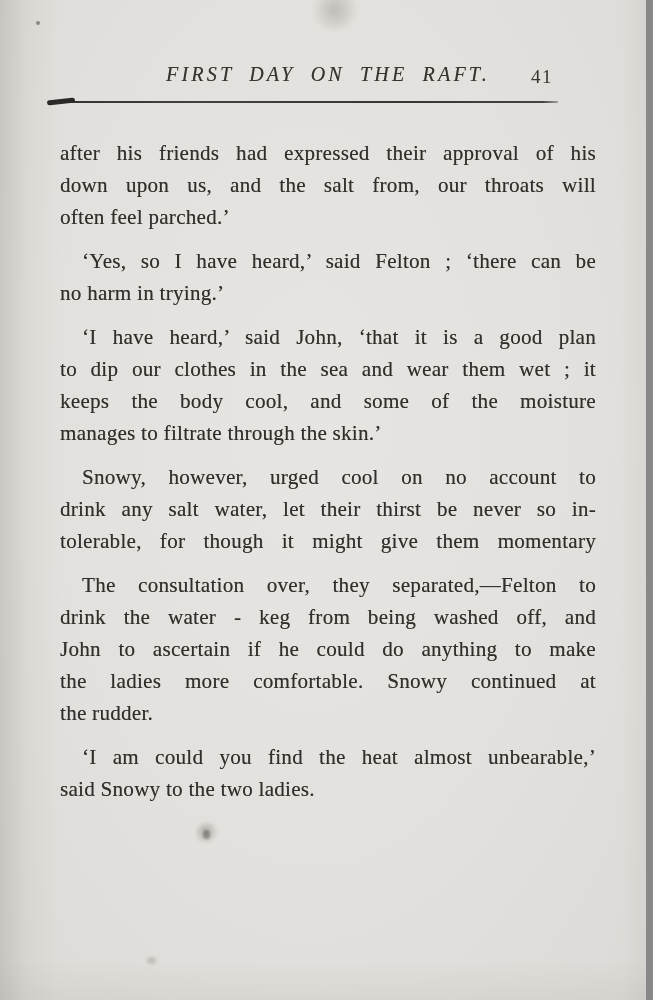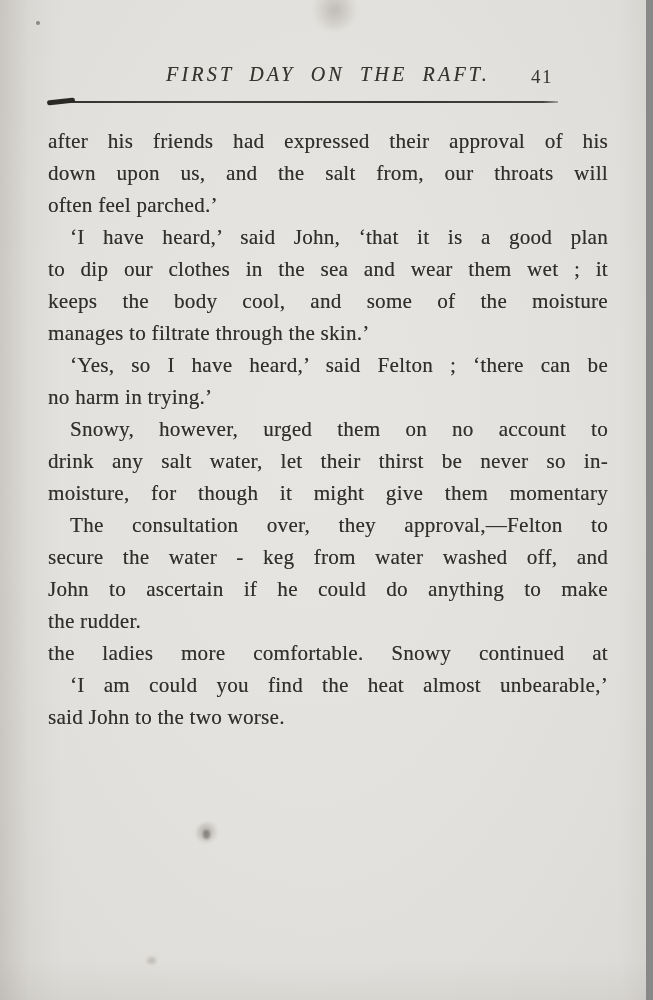--- a/index.html
+++ b/index.html
@@ -59,21 +59,21 @@
 
   
   .body-text {
     position: absolute;
     top: 125px; left: 48px; width: 560px;
     font-size: 21px;
     letter-spacing: 0.3px;
     color: #312f2b;
     text-shadow: 0.2px 0.2px 0.3px rgba(49,47,43,0.55);
   }
-  .para { margin: 0; }
+  .para { margin: 12px; }
   .tline {
     height: 32px;
     line-height: 32px;
     overflow: hidden;
     text-align: justify;
     text-align-last: justify;
   }
   .tline::after {
     content: "";
     display: inline-block;
@@ -130,44 +130,44 @@
 
   <div class="rule"></div>
 
   <div class="body-text">
       <div class="para">
         <div class="tline">after his friends had expressed their approval of his</div>
         <div class="tline">down upon us, and the salt from, our throats will</div>
         <div class="tline last">often feel parched.’</div>
       </div>
       <div class="para">
+        <div class="tline indent">‘Yes, so I have heard,’ said Felton ; ‘there can be</div>
+        <div class="tline last">no harm in trying.’</div>
+      </div>
+      <div class="para">
         <div class="tline indent">‘I have heard,’ said John, ‘that it is a good plan</div>
         <div class="tline">to dip our clothes in the sea and wear them wet ; it</div>
         <div class="tline">keeps the body cool, and some of the moisture</div>
         <div class="tline last">manages to filtrate through the skin.’</div>
       </div>
       <div class="para">
-        <div class="tline indent">‘Yes, so I have heard,’ said Felton ; ‘there can be</div>
-        <div class="tline last">no harm in trying.’</div>
+        <div class="tline indent">Snowy, however, urged cool on no account to</div>
+        <div class="tline">drink any salt water, let their thirst be never so in-</div>
+        <div class="tline">tolerable, for though it might give them momentary</div>
       </div>
       <div class="para">
-        <div class="tline indent">Snowy, however, urged them on no account to</div>
-        <div class="tline">drink any salt water, let their thirst be never so in-</div>
-        <div class="tline">moisture, for though it might give them momentary</div>
-      </div>
-      <div class="para">
-        <div class="tline indent">The consultation over, they approval,—Felton to</div>
-        <div class="tline">secure the water - keg from water washed off, and</div>
+        <div class="tline indent">The consultation over, they separated,—Felton to</div>
+        <div class="tline">drink the water - keg from being washed off, and</div>
         <div class="tline">John to ascertain if he could do anything to make</div>
+        <div class="tline">the ladies more comfortable.  Snowy continued at</div>
         <div class="tline last">the rudder.</div>
-        <div class="tline">the ladies more comfortable.  Snowy continued at</div>
       </div>
       <div class="para">
         <div class="tline indent">‘I am could you find the heat almost unbearable,’</div>
-        <div class="tline last">said John to the two worse.</div>
+        <div class="tline last">said Snowy to the two ladies.</div>
       </div>
     </div>
 
   <div class="artifact smudge-top"></div>
   <div class="artifact speck-topleft"></div>
   <div class="artifact smudge-mid"></div>
   <div class="artifact smudge-mid-core"></div>
   <div class="artifact speck-low"></div>
 
 </div>

